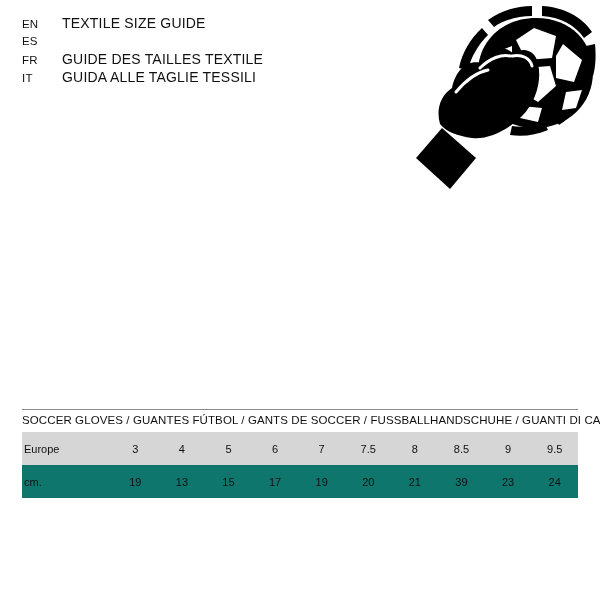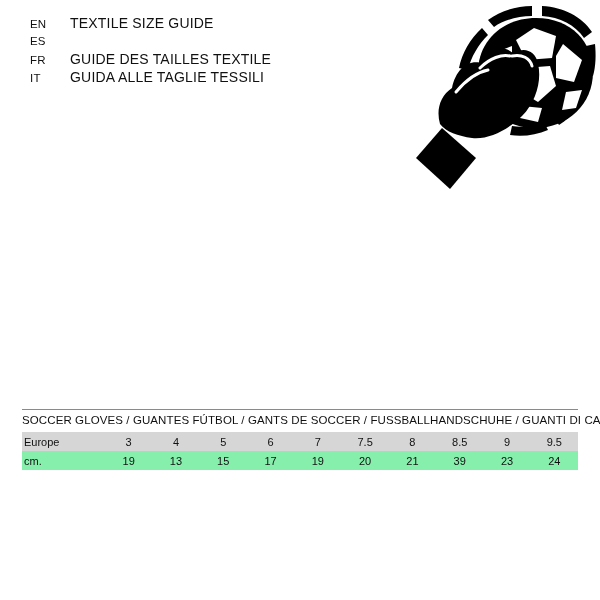--- a/index.html
+++ b/index.html
@@ -12,21 +12,21 @@
     height: 600px;
     position: relative;
     font-family: "Liberation Sans", sans-serif;
     color: #1a1a1a;
     overflow: hidden;
   }
 
   
   .legend {
     position: absolute;
-    left: 30px;
+    left: 22px;
     top: 14px;
     width: 330px;
   }
   .legend-row {
     display: flex;
     align-items: baseline;
     height: 18px;
     line-height: 18px;
   }
   .legend-code {
@@ -68,34 +68,34 @@
   }
   table.size-table {
     border-collapse: collapse;
     width: 556px;
     table-layout: fixed;
   }
   table.size-table td {
     font-size: 11px;
     color: #111;
     height: 17px;
-    padding: 1px;
+    padding: 8px;
     text-align: center;
     vertical-align: middle;
   }
   table.size-table td.rowhead {
     text-align: left;
     padding-left: 2px;
     width: 80px;
   }
   tr.shaded td {
     background: #d6d6d6;
   }
   tr.plain td {
-    background: #86efac;
+    background: #0f766e;
   }
   .divider {
     position: absolute;
     left: 22px;
     top: 409px;
     width: 556px;
     height: 1px;
     background: #8a8a8a;
   }
 </style>

